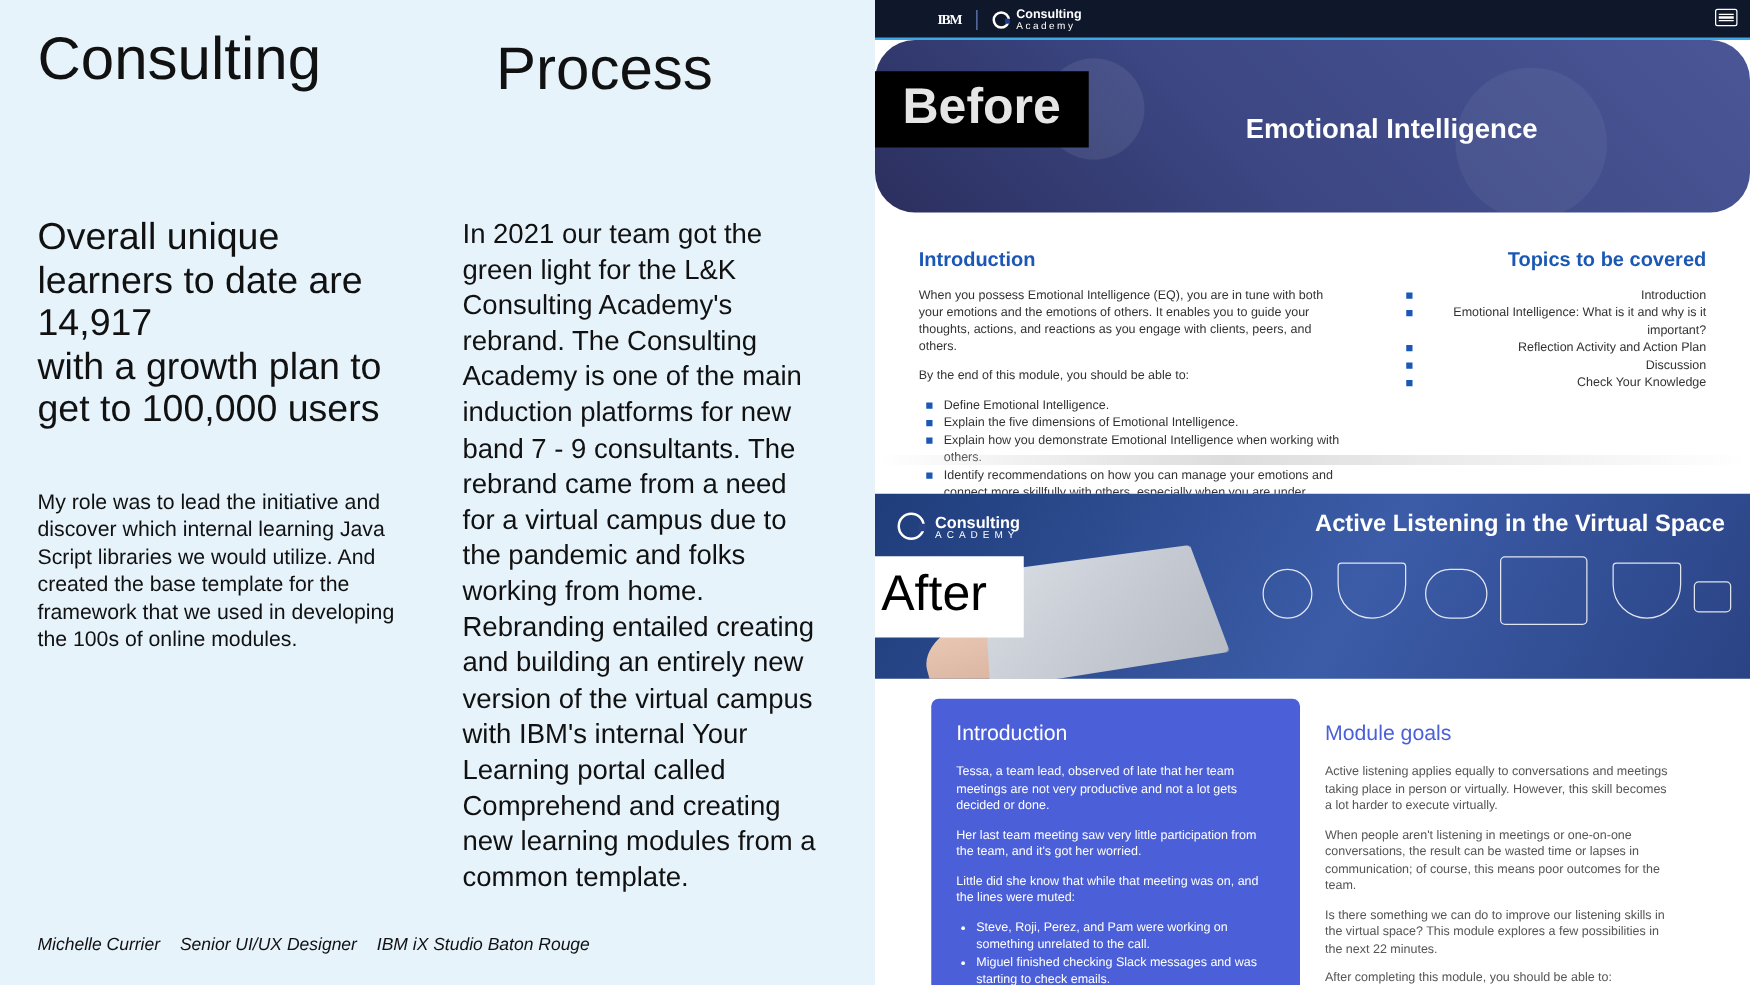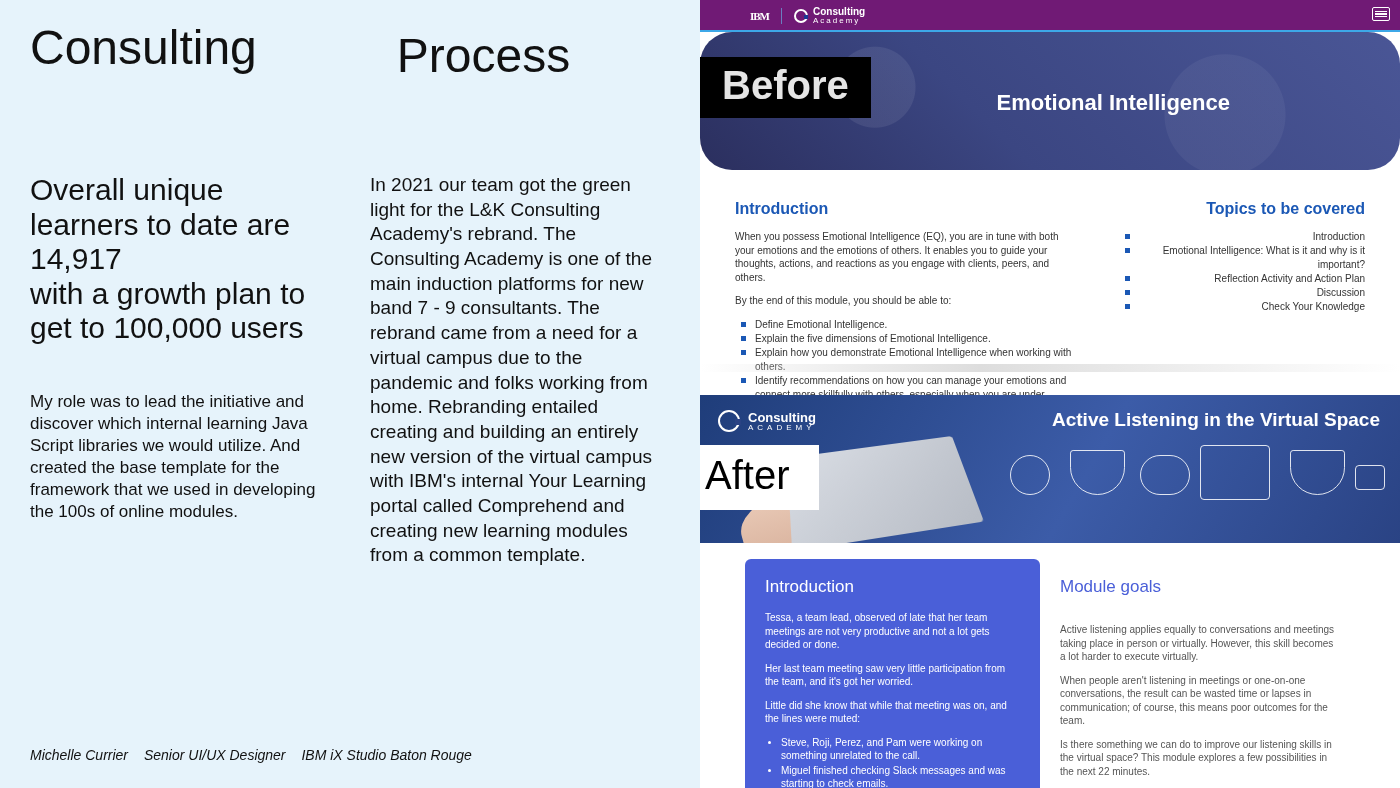--- a/index.html
+++ b/index.html
@@ -7,28 +7,28 @@
   .page { display: flex; width: 1400px; height: 788px; }
   .left { width: 700px; height: 788px; background: #e6f3fb; padding: 20px 30px 0 30px; position: relative; }
   .titles { display: flex; gap: 140px; }
   .title-col1 { font-size: 48px; font-weight: 400; color: #111; }
   .title-col2 { font-size: 48px; font-weight: 400; color: #111; margin-top: 8px; }
   .cols { display: flex; gap: 40px; margin-top: 90px; }
   .col1 { width: 300px; }
   .col2 { width: 290px; }
   .headline { font-size: 30px; font-weight: 400; line-height: 1.15; color: #111; }
   .role { font-size: 17px; line-height: 1.3; color: #111; margin-top: 45px; }
-  .process { font-size: 19px; line-height: 1.3; color: #111; }
+  .process { font-size: 22px; line-height: 1.3; color: #111; }
   .footer { position: absolute; bottom: 25px; left: 30px; font-size: 14px; color: #111; }
   .footer span { margin-right: 12px; font-style: italic; }
   .pgnum { position: absolute; right: 20px; bottom: 25px; font-size: 14px; color: #444; }
   .right { width: 700px; height: 788px; background: #fff; position: relative; }
   
   .before { position: absolute; top: 0; left: 0; width: 700px; height: 372px; background: #fff; }
-  .bf-topbar { height: 32px; background: #701a75; display: flex; align-items: center; padding: 0 50px; position: relative; }
+  .bf-topbar { height: 32px; background: #0f172a; display: flex; align-items: center; padding: 0 50px; position: relative; }
   .bf-topbar-line { position: absolute; bottom: 0; left: 0; right: 0; height: 2px; background: #3da8e8; }
   .ibm-logo { color: #fff; font-size: 11px; font-weight: 700; letter-spacing: -1px; font-family: Georgia, serif; }
   .divider-v { width: 1px; height: 16px; background: #6a7fbf; margin: 0 12px; }
   .ca-logo { display: flex; align-items: center; color: #fff; font-size: 10px; line-height: 1; }
   .ca-logo-ring { width: 14px; height: 14px; border: 2px solid #fff; border-radius: 50%; margin-right: 5px; position: relative; }
   .ca-logo-ring::after { content:""; position:absolute; right:-2px; top:4px; width:4px; height:4px; background:#1b3894; }
   .hamburger { position: absolute; right: 10px; top: 7px; width: 18px; height: 14px; border: 1.5px solid #fff; border-radius: 2px; display:flex; flex-direction:column; justify-content:space-around; padding:2px; }
   .hamburger div { height:1.5px; background:#fff; }
   .bf-hero { height: 138px; background: linear-gradient(45deg,#2b2f5e,#3b4682 40%,#4a5696); position: relative; overflow:hidden;border-radius:32px; }
   .bf-hero::before { content:""; position:absolute; inset:0; background:
@@ -58,21 +58,21 @@
   .af-logo-text .t2 { font-size: 8px; letter-spacing: 4px; }
   .af-hero-title { position: absolute; right: 20px; top: 14px; color: #fff; font-size: 19px; font-weight: 600; }
   .after-label { position: absolute; top: 445px; left: 0; background: #fff; color: #000; font-size: 40px; font-weight: 500; padding: 8px 30px 12px 5px; z-index:5;}
   .af-body { display: flex; gap: 20px; padding: 16px 45px 0; }
   .af-card { background: #4a5fd8; color: #fff; border-radius: 6px; padding: 18px 20px; width: 295px; font-size: 10px; }
   .af-card h3 { font-size: 17px; font-weight: 500; margin-bottom: 14px; }
   .af-card p { margin-bottom: 10px; line-height: 1.35; }
   .af-card ul { list-style: disc; padding-left: 16px; }
   .af-card li { margin-bottom: 2px; line-height:1.3; }
   .af-goals { width: 280px; padding: 18px 0; }
-  .af-goals h3 { color: #4a5fd8; font-size: 17px; font-weight: 500; margin-bottom: 26px; }
+  .af-goals h3 { color: #4a5fd8; font-size: 17px; font-weight: 500; margin-bottom: 14px; }
   .af-goals p { font-size: 10px; color: #555; line-height: 1.35; margin-bottom: 10px; }
   
   .laptop-img { position:absolute; left:90px; bottom:0; width:180px; height:110px; background:linear-gradient(135deg,#d9dde4,#b7bcc5); transform:perspective(400px) rotateX(35deg) rotateZ(-10deg); border-radius:4px;}
   .hand { position:absolute; left:40px; bottom:-10px; width:100px; height:60px; background:linear-gradient(#e9c9b6,#d9b39e); border-radius:50% 50% 10px 10px; transform:rotate(-15deg);}
 </style>
 </head>
 <body>
 
 <div class="page">
 

